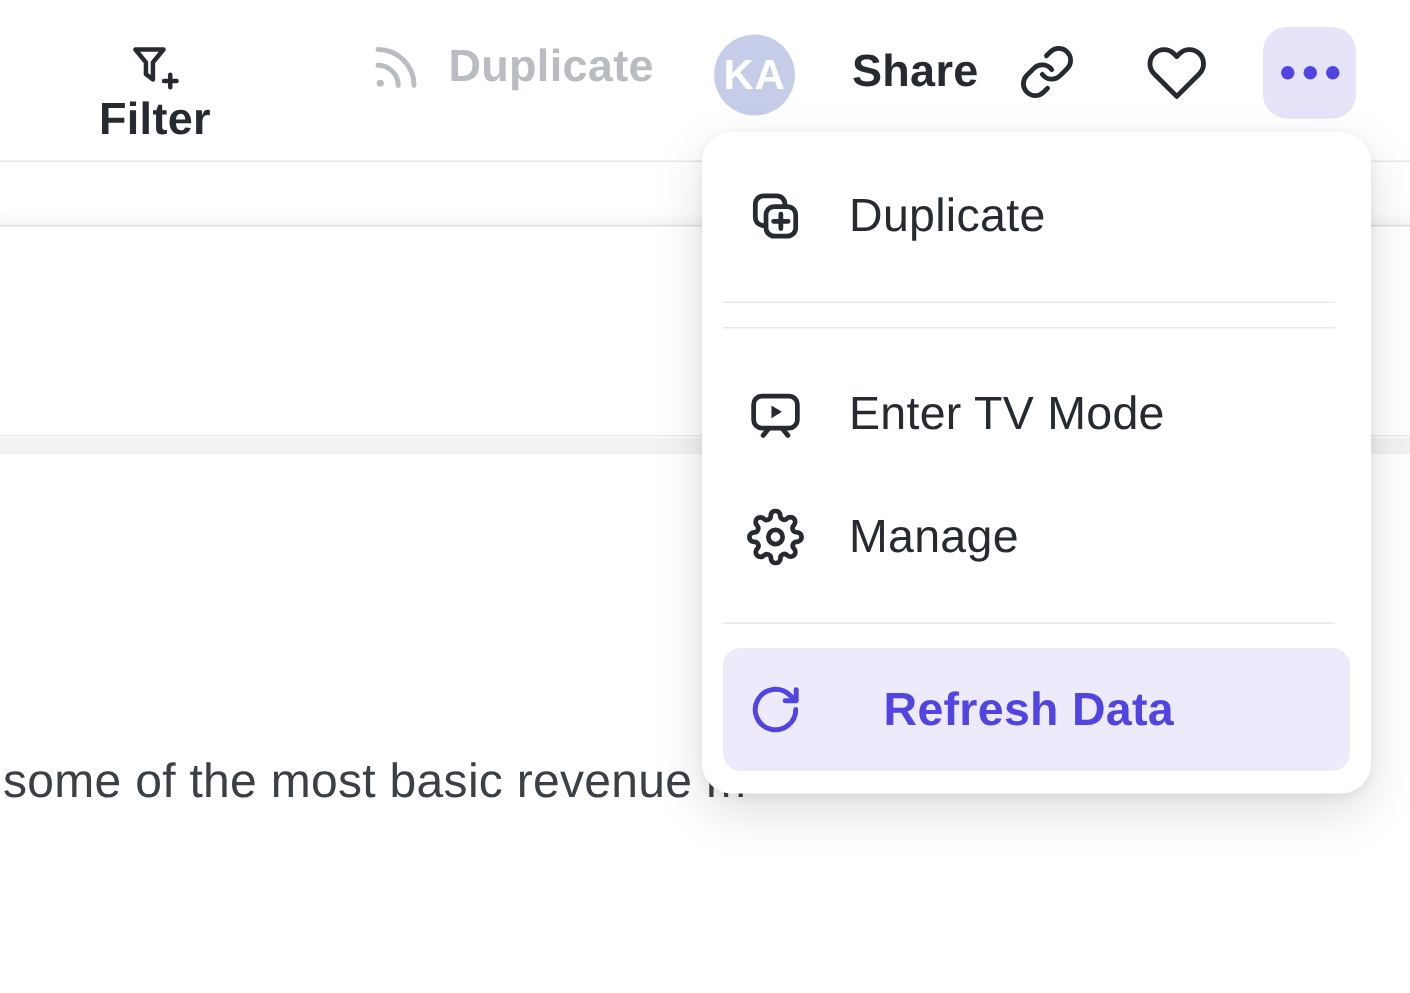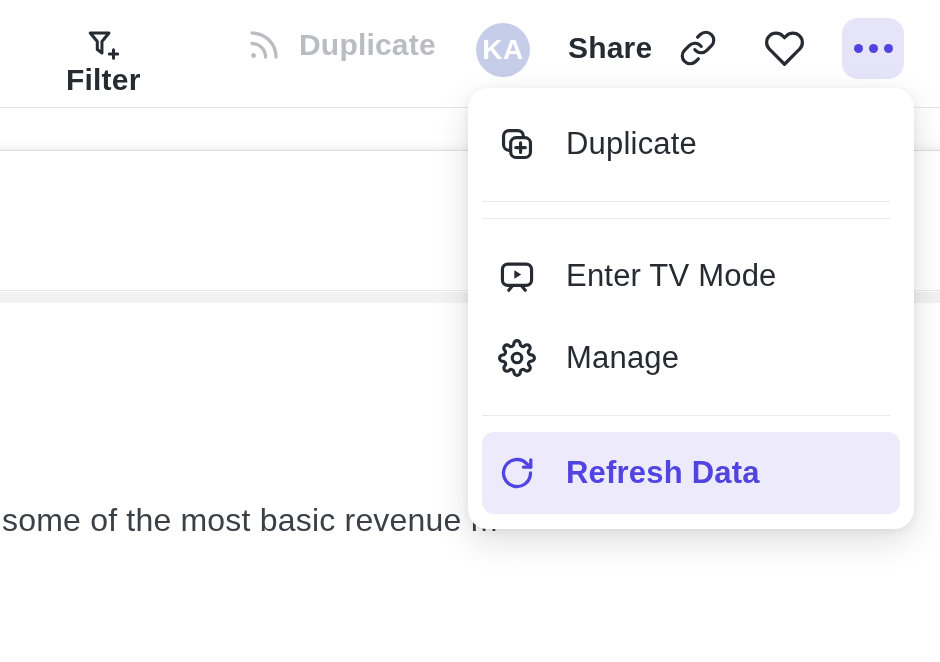--- a/index.html
+++ b/index.html
@@ -80,21 +80,21 @@
     display:flex;align-items:center;height:82px;border-radius:12px;cursor:pointer;
     color:var(--text-dark);
   }
   .mi-icon{width:38px;height:38px;margin-left:16px;display:flex;align-items:center;justify-content:center;flex:none;}
   .mi-label{margin-left:30px;font-size:31px;font-weight:500;letter-spacing:.2px;white-space:nowrap;}
   .mi-shortcut{
     margin-left:auto;margin-right:26px;font-size:29px;color:var(--shortcut);
     font-family:"Liberation Sans","DejaVu Sans",sans-serif;letter-spacing:4px;white-space:nowrap;
   }
   .menu-item.disabled{color:var(--text-disabled);cursor:default;}
-  .menu-item.highlighted{background:var(--accent-bg);color:var(--accent);}
+  .menu-item.highlighted{background:var(--accent-bg);color:var(--accent);gap:23px;}
   .menu-item.highlighted .mi-label{font-weight:600;}
   .menu-divider{height:1px;background:var(--divider);margin:16px 10px 16px 0;}
   svg{display:block;}
 </style>
 </head>
 <body>
 
 <div class="screen">
 
   <div class="header"></div>

